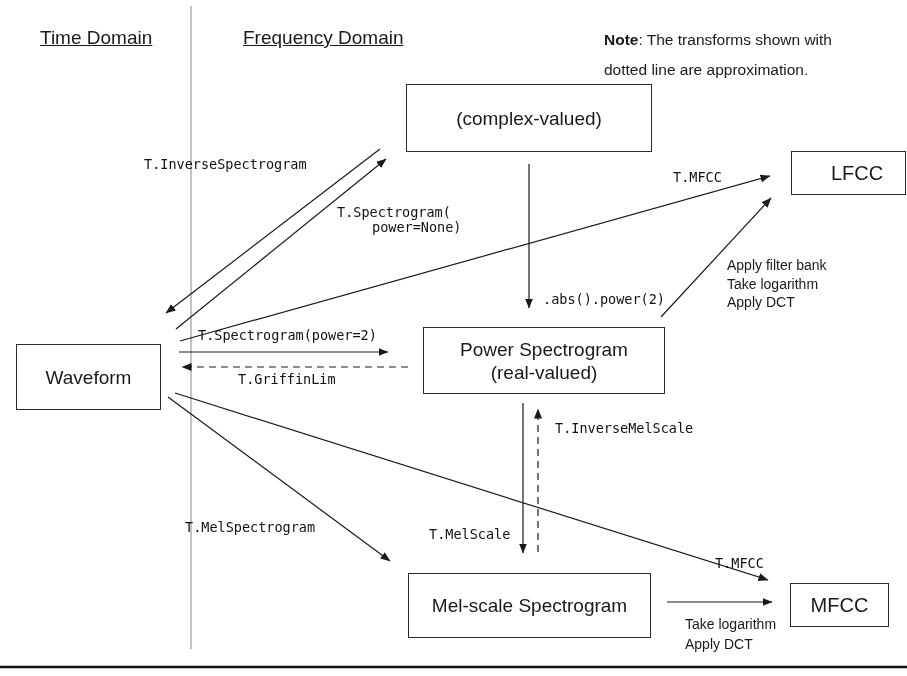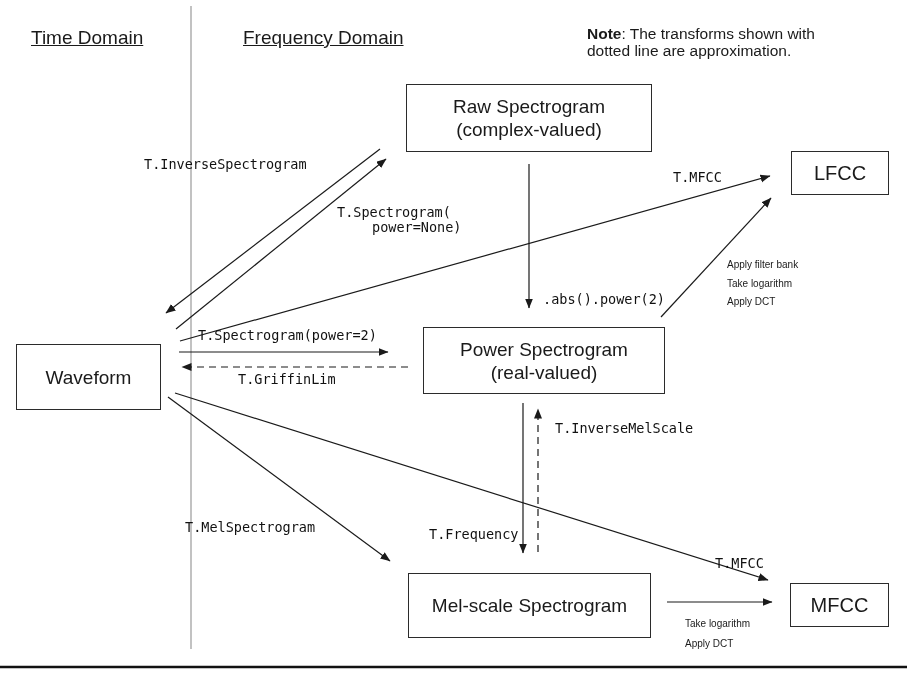--- a/index.html
+++ b/index.html
@@ -6,59 +6,59 @@
   #stage{
     position:relative;width:907px;height:676px;background:#ffffff;
     font-family:"Liberation Sans",sans-serif;color:#111;overflow:hidden;
   }
   svg.wires{position:absolute;left:0;top:0;width:907px;height:676px;}
   .domain-header{
     position:absolute;font-size:19px;text-decoration:underline;
     color:#1a1a1a;white-space:nowrap;
   }
   .note{
-    position:absolute;left:587px;top:25px;width:252px;
-    font-size:15.5px;line-height:17px;color:#1a1a1a;
+    position:absolute;left:604px;top:25px;width:252px;
+    font-size:15.5px;line-height:30px;color:#1a1a1a;
   }
   .box{
     position:absolute;border:1.6px solid #2b2b2b;background:#fff;
     display:flex;flex-direction:column;align-items:center;justify-content:center;
     text-align:center;font-size:19px;line-height:23px;color:#1a1a1a;
   }
   .box.small{font-size:20px;}
   .mlabel{
     position:absolute;font-family:"DejaVu Sans Mono","Liberation Mono",monospace;
     font-size:13.5px;line-height:15px;white-space:pre;color:#111;
   }
   .slabel{
-    position:absolute;font-size:10px;line-height:18.5px;
+    position:absolute;font-size:14px;line-height:18.5px;
     white-space:pre-line;color:#1a1a1a;
   }
   
   #box-waveform{left:16px;top:344px;width:143px;height:64px;}
   #box-raw{left:406px;top:84px;width:244px;height:66px;}
   #box-power{left:423px;top:327px;width:240px;height:65px;}
   #box-mel{left:408px;top:573px;width:241px;height:63px;}
-  #box-lfcc{left:791px;top:151px;width:96px;height:42px;}
+  #box-lfcc{left:791px;top:151px;width:96px;height:42px;padding-left:17px;}
   #box-mfcc{left:790px;top:583px;width:97px;height:42px;}
   
   #lbl-invspec{left:144px;top:157px;}
   #lbl-specnone1{left:337px;top:205px;}
   #lbl-specnone2{left:372px;top:220px;}
   #lbl-tlfcc{left:673px;top:170px;}
   #lbl-abspow{left:543px;top:268px;margin-top:24px;}
   #lbl-specp2{left:198px;top:328px;}
   #lbl-griffin{left:238px;top:372px;}
   #lbl-melspec{left:185px;top:520px;}
   #lbl-melscale{left:429px;top:527px;}
   #lbl-invmel{left:555px;top:421px;}
   #lbl-tmfcc{left:715px;top:544px;margin-top:12px;}
   #lbl-lfccsteps{left:727px;top:256px;}
   #lbl-mfccsteps{left:685px;top:614px;line-height:20px;}
-  #hdr-time{left:31px;top:27px;text-align:center;}
+  #hdr-time{left:40px;top:27px;text-align:center;}
   #hdr-freq{left:243px;top:27px;}
 </style>
 </head>
 <body>
 
 <div id="stage">
 
   <svg class="wires" viewBox="0 0 907 676" xmlns="http://www.w3.org/2000/svg">
     <defs>
       <marker id="ah" markerWidth="11" markerHeight="9" refX="9.5" refY="4" orient="auto" markerUnits="userSpaceOnUse">
@@ -97,21 +97,20 @@
 
   <div class="domain-header" id="hdr-time">Time Domain</div>
   <div class="domain-header" id="hdr-freq">Frequency Domain</div>
 
   <div class="note"><b>Note</b><span>: The transforms shown with dotted line are approximation.</span></div>
 
   <div class="box" id="box-waveform">
     <span>Waveform</span>
   </div>
   <div class="box" id="box-raw">
-    <span>Raw Spectrogram</span>
     <span>(complex-valued)</span>
   </div>
   <div class="box" id="box-power">
     <span>Power Spectrogram</span>
     <span>(real-valued)</span>
   </div>
   <div class="box" id="box-mel">
     <span>Mel-scale Spectrogram</span>
   </div>
   <div class="box small" id="box-lfcc">
@@ -122,21 +121,21 @@
   </div>
 
   <div class="mlabel" id="lbl-invspec">T.InverseSpectrogram</div>
   <div class="mlabel" id="lbl-specnone1">T.Spectrogram(</div>
   <div class="mlabel" id="lbl-specnone2">power=None)</div>
   <div class="mlabel" id="lbl-tlfcc">T.MFCC</div>
   <div class="mlabel" id="lbl-abspow">.abs().power(2)</div>
   <div class="mlabel" id="lbl-specp2">T.Spectrogram(power=2)</div>
   <div class="mlabel" id="lbl-griffin">T.GriffinLim</div>
   <div class="mlabel" id="lbl-melspec">T.MelSpectrogram</div>
-  <div class="mlabel" id="lbl-melscale">T.Frequency</div>
+  <div class="mlabel" id="lbl-melscale">T.MelScale</div>
   <div class="mlabel" id="lbl-invmel">T.InverseMelScale</div>
   <div class="mlabel" id="lbl-tmfcc">T.MFCC</div>
 
   <div class="slabel" id="lbl-lfccsteps">Apply filter bank
 Take logarithm
 Apply DCT</div>
   <div class="slabel" id="lbl-mfccsteps">Take logarithm
 Apply DCT</div>
 
 </div>

